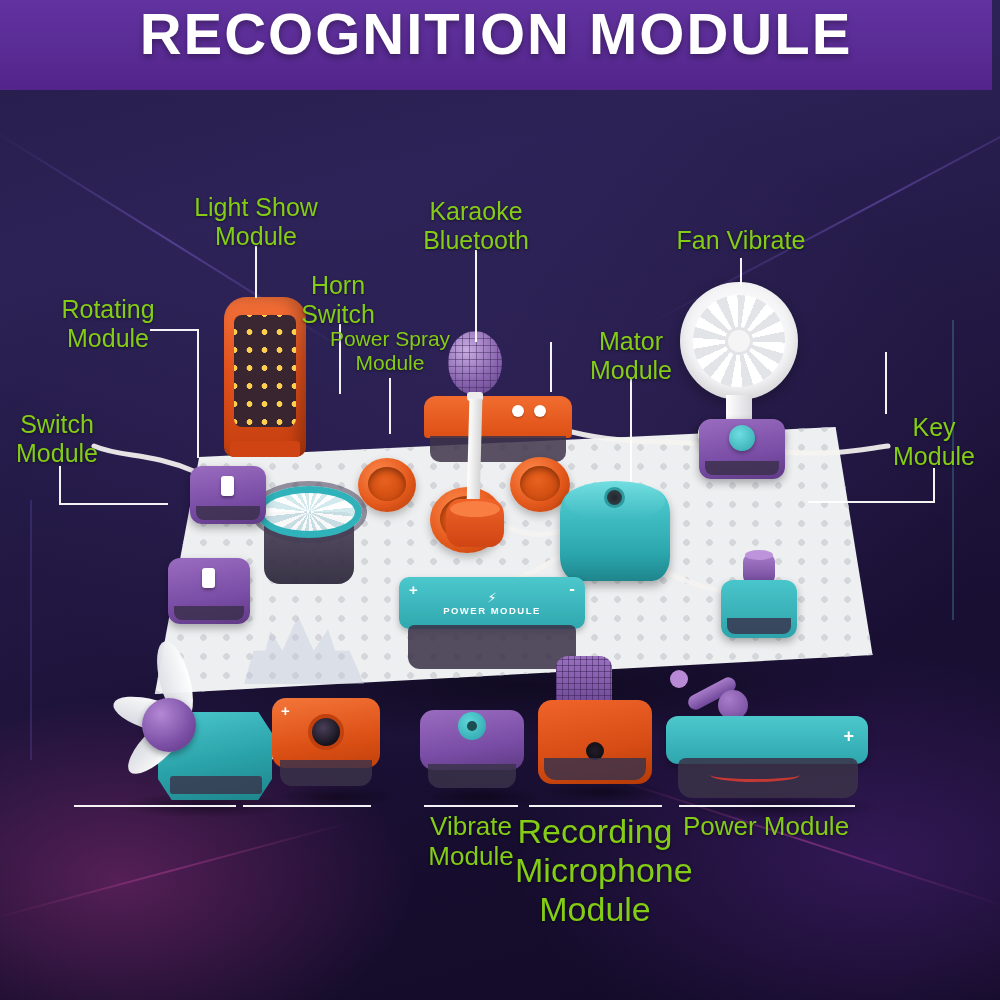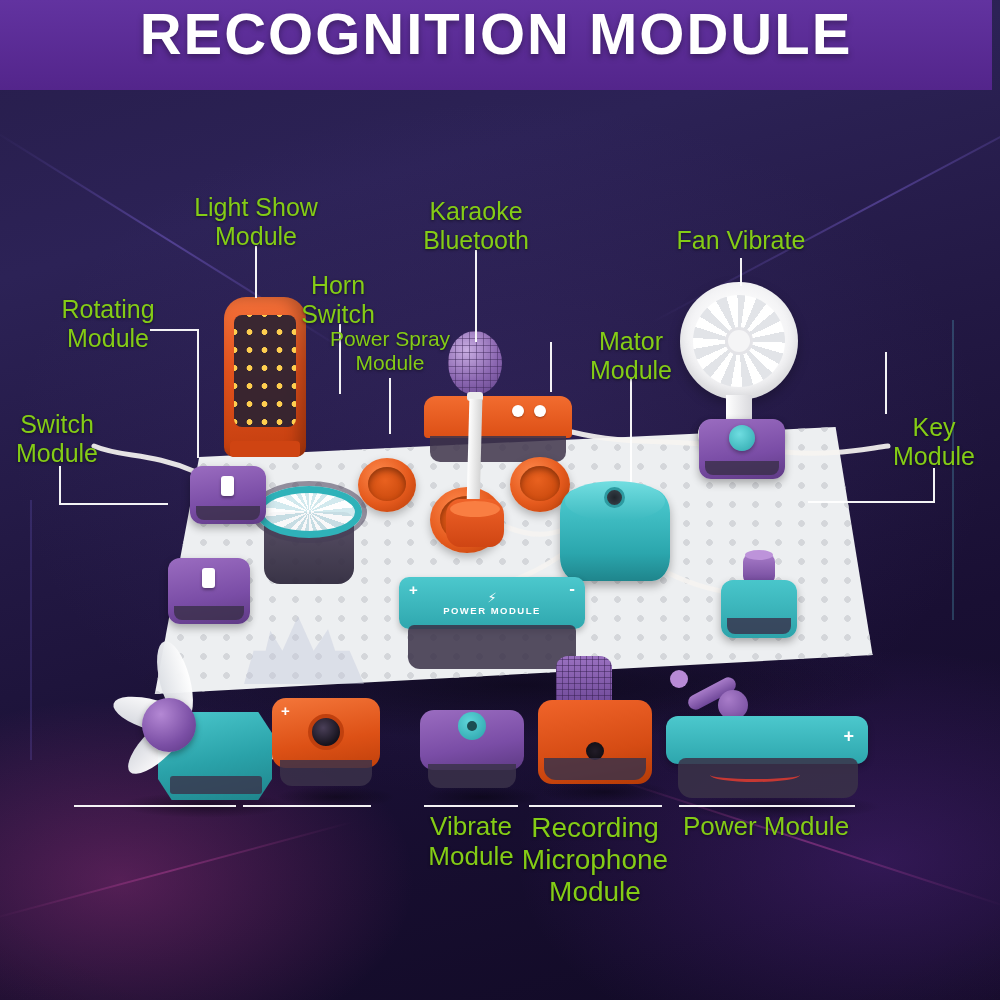--- a/index.html
+++ b/index.html
@@ -40,21 +40,21 @@
   .c4{left:108px;top:295px;width:120px}
   .c5{left:551px;top:287px;width:130px}
   .c6{left:888px;top:297px;width:190px}
   .c7{left:390px;top:327px;width:140px;font-size:21px}
   .c8{left:631px;top:327px;width:100px}
   .c9{left:57px;top:410px;width:110px}
   .c10{left:934px;top:413px;width:110px}
   .b0{left:154px;top:812px;width:190px;font-size:26px}
   .b1{left:306px;top:812px;width:150px;font-size:26px}
   .b2{left:471px;top:812px;width:120px;font-size:26px}
-  .b3{left:595px;top:812px;width:160px;font-size:28px}
+  .b3{left:595px;top:812px;width:160px;font-size:34px}
   .b4{left:766px;top:812px;width:210px;font-size:26px}
 
   .leaders{position:absolute;left:0;top:0;z-index:14;pointer-events:none}
   .wires{position:absolute;left:0;top:0;z-index:5;pointer-events:none}
 
   
   .scene{position:absolute;inset:0;z-index:2}
   .scene div{position:absolute}
   .board-shadow{left:130px;top:630px;width:780px;height:110px;z-index:2;
     background:radial-gradient(ellipse at 50% 50%, rgba(5,3,12,.55), transparent 70%)}

